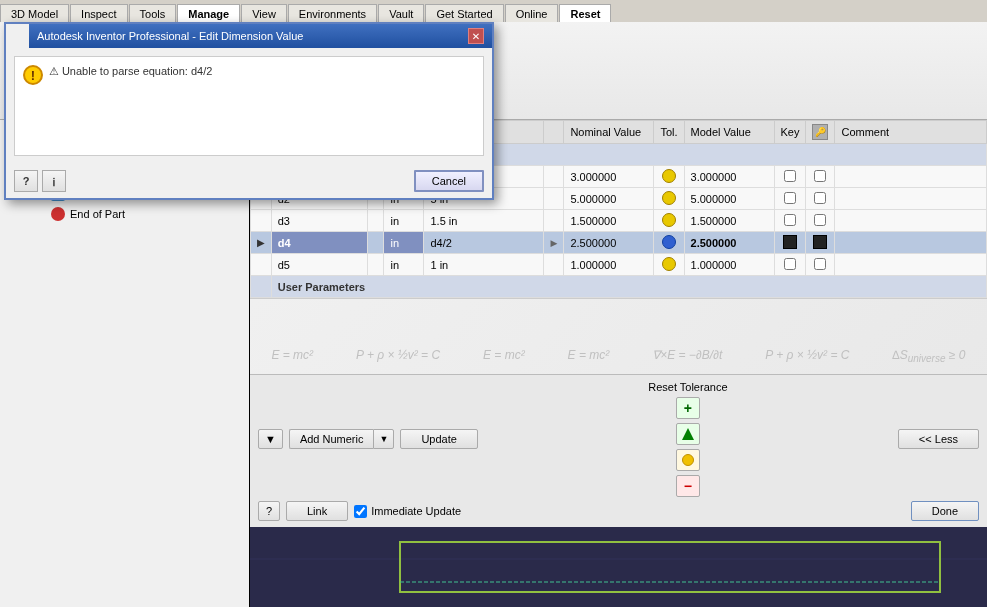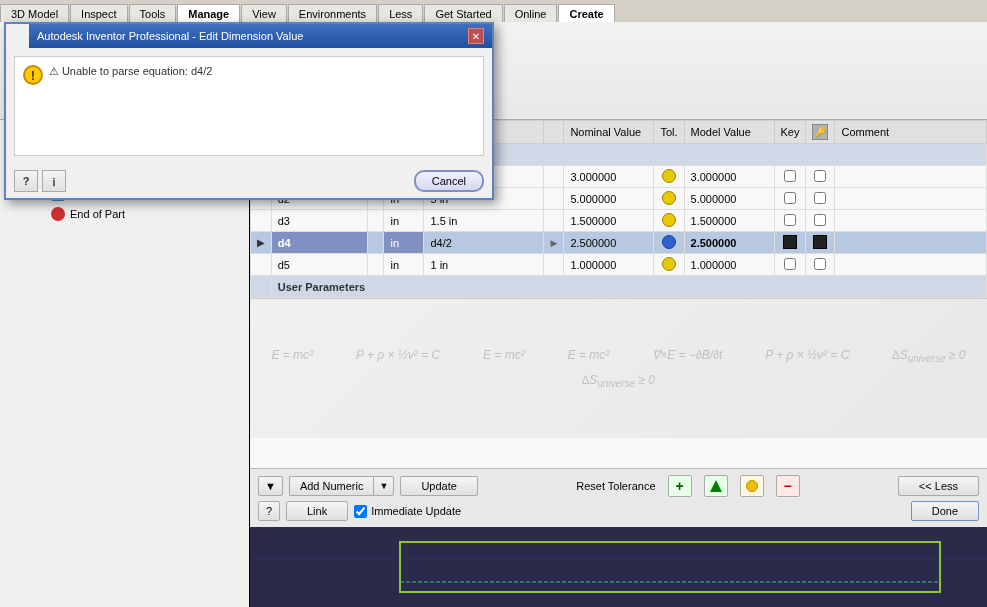--- a/index.html
+++ b/index.html
@@ -219,22 +219,23 @@
       border: 1px solid #aaa;
       background: linear-gradient(to bottom, #f5f5f5, #e0e0e0);
       cursor: pointer;
       font-size: 9px;
       border-radius: 0 2px 2px 0;
     }
 
     .reset-tolerance {
       display: flex;
       align-items: center;
-      gap: 12px;
+      gap: 4px;
       margin-left: auto;
+      flex-direction: column;
     }
 
     .reset-label {
       font-size: 11px;
     }
 
     .tol-btn {
       width: 24px;
       height: 22px;
       border: 1px solid #aaa;
@@ -365,21 +366,21 @@
       font-weight: bold;
       color: #333;
     }
 
     .cancel-btn {
       padding: 3px 16px;
       border: 2px solid #8090c0;
       background: linear-gradient(to bottom, #f0f0ff, #d8d8f0);
       cursor: pointer;
       font-size: 11px;
-      border-radius: 10px;
+      border-radius: 1px;
     }
 
     .formula-watermark {
       position: absolute;
       width: 100%;
       height: 100%;
       display: flex;
       flex-wrap: wrap;
       align-content: center;
       justify-content: space-around;
@@ -397,24 +398,24 @@
 <body>
 
 <div class="top-toolbar">
   <div class="toolbar-tabs">
     <div class="tab-item">3D Model</div>
     <div class="tab-item">Inspect</div>
     <div class="tab-item">Tools</div>
     <div class="tab-item active">Manage</div>
     <div class="tab-item">View</div>
     <div class="tab-item">Environments</div>
-    <div class="tab-item">Less</div>
+    <div class="tab-item">Vault</div>
     <div class="tab-item">Get Started</div>
     <div class="tab-item">Online</div>
-    <div class="tab-item active">Create</div>
+    <div class="tab-item active">Reset</div>
   </div>
 
   <div class="toolbar-content">
 
     <div class="toolbar-group">
       <div style="display:flex; flex-direction:column; align-items:center; gap:2px; flex:1; justify-content:center;">
         <div style="display:flex; align-items:flex-start; gap:6px;">
           <div style="display:flex; flex-direction:column; align-items:center; gap:2px;">
             <div style="width:36px; height:36px; background:#d0d8e8; border:1px solid #bbb; border-radius:2px; display:flex; align-items:center; justify-content:center; font-size:10px; color:#444;">
               <svg width="24" height="24" viewBox="0 0 24 24">

